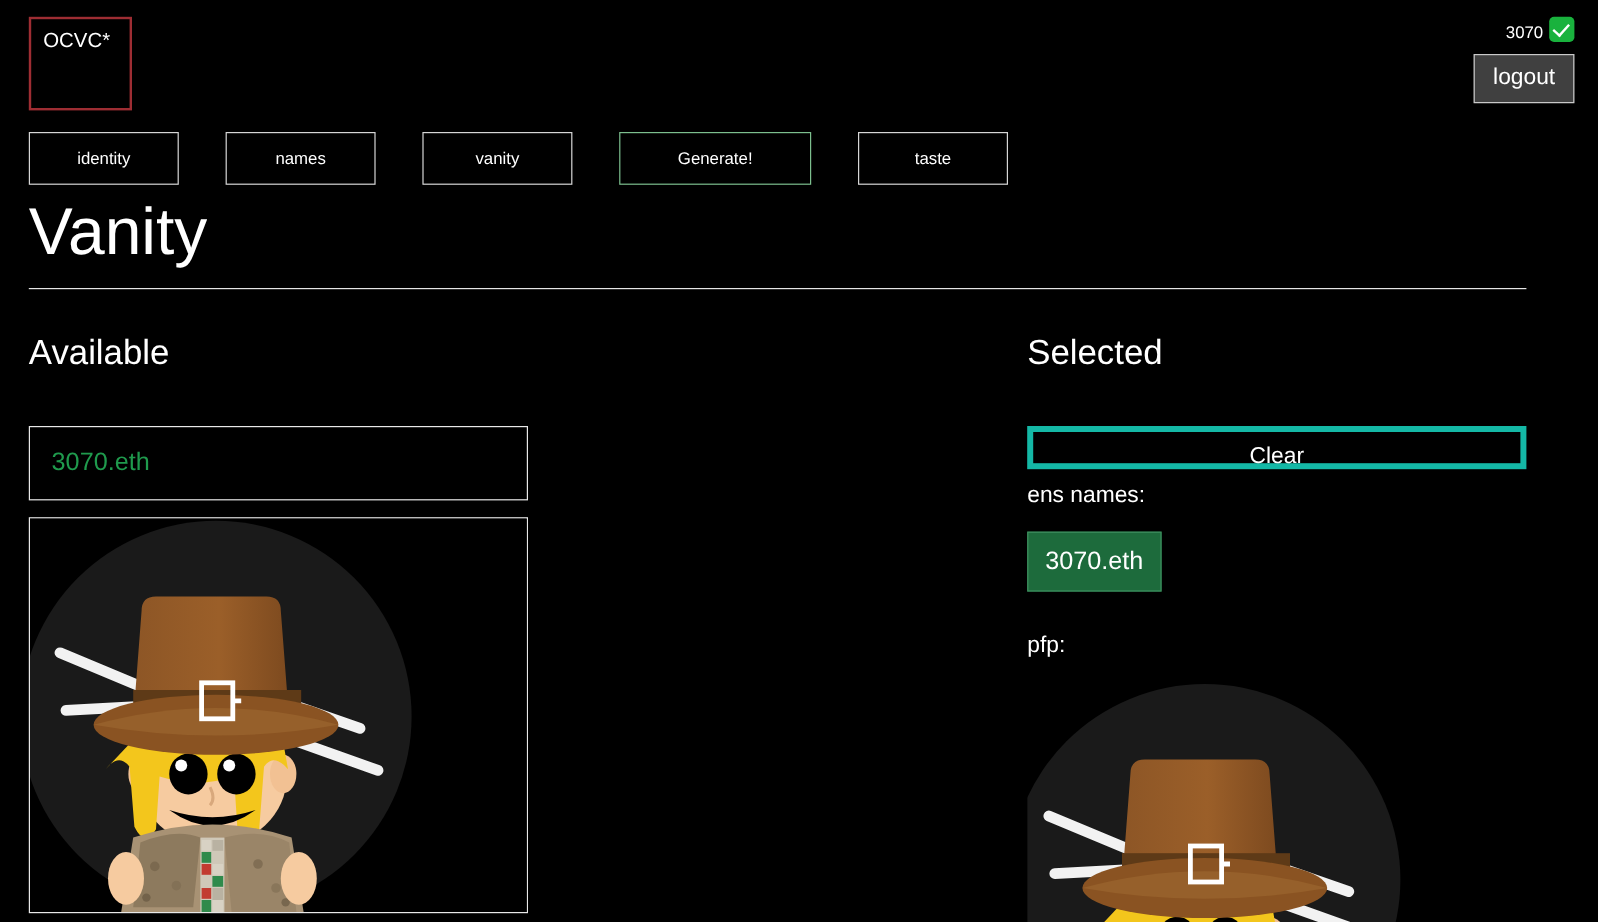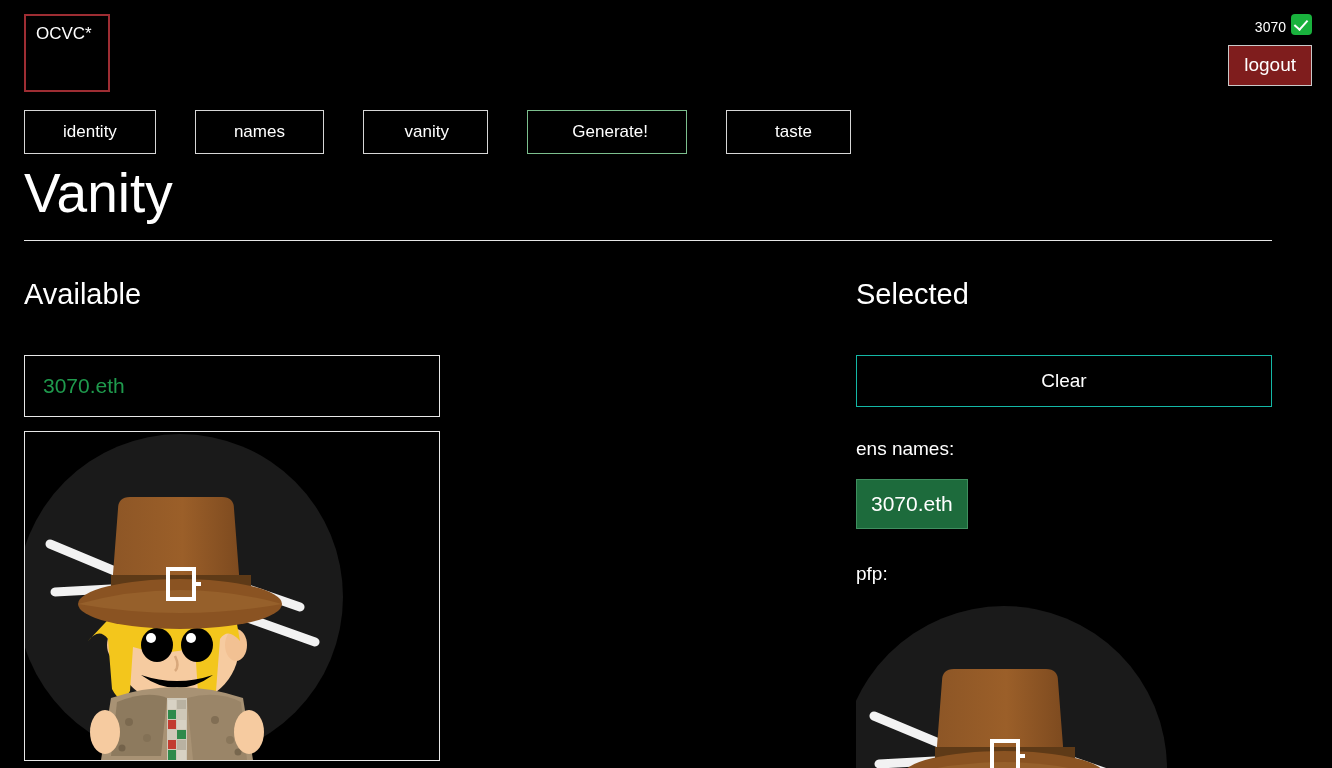--- a/index.html
+++ b/index.html
@@ -67,21 +67,21 @@
     top: 3px;
     width: 6px;
     height: 11px;
     border: solid #ffffff;
     border-width: 0 2.6px 2.6px 0;
     transform: rotate(42deg);
   }
   .logout-btn {
     display: inline-block;
     border: 1px solid #c9c9c9;
-    background: #7f1d1d;
+    background: #404040;
     color: #fff;
     font-size: 19px;
     font-family: "Liberation Sans", sans-serif;
     padding: 9px 15px 11px 15px;
     cursor: pointer;
     line-height: 1;
   }
 
   
   .navbar {
@@ -89,28 +89,28 @@
     left: 24px;
     top: 110px;
     display: flex;
     gap: 39px;
     align-items: stretch;
   }
   .nav-btn {
     border: 1px solid #d6d6d6;
     background: #000;
     color: #ffffff;
-    font-size: 17px;
+    font-size: 14px;
     font-family: "Liberation Sans", sans-serif;
     height: 44px;
     min-width: 125px;
     padding: 0 38px;
     cursor: pointer;
     line-height: 42px;
-    text-align: right;
+    text-align: center;
     white-space: nowrap;
   }
   .nav-btn.generate {
     border-color: #7cbf8e;
     min-width: 160px;
   }
 
   
   .page-title {
     position: absolute;
@@ -176,28 +176,28 @@
   .pfp-frame.right-frame {
     border: none;
     height: 214px;
   }
   .pfp-frame svg { display: block; }
 
   
   .clear-btn {
     display: block;
     width: 416px;
-    height: 52px;
-    border: 1px solid #14b8a6;
+    height: 36px;
+    border: 5px solid #14b8a6;
     background: #000;
     color: #ffffff;
     font-size: 19px;
     font-family: "Liberation Sans", sans-serif;
     cursor: pointer;
-    margin-bottom: 32px;
+    margin-bottom: 12px;
     line-height: 42px;
     text-align: center;
     padding: 0;
   }
   .field-label {
     font-size: 19px;
     line-height: 1;
     color: #ffffff;
     margin-bottom: 21px;
     margin-top: 12px;

